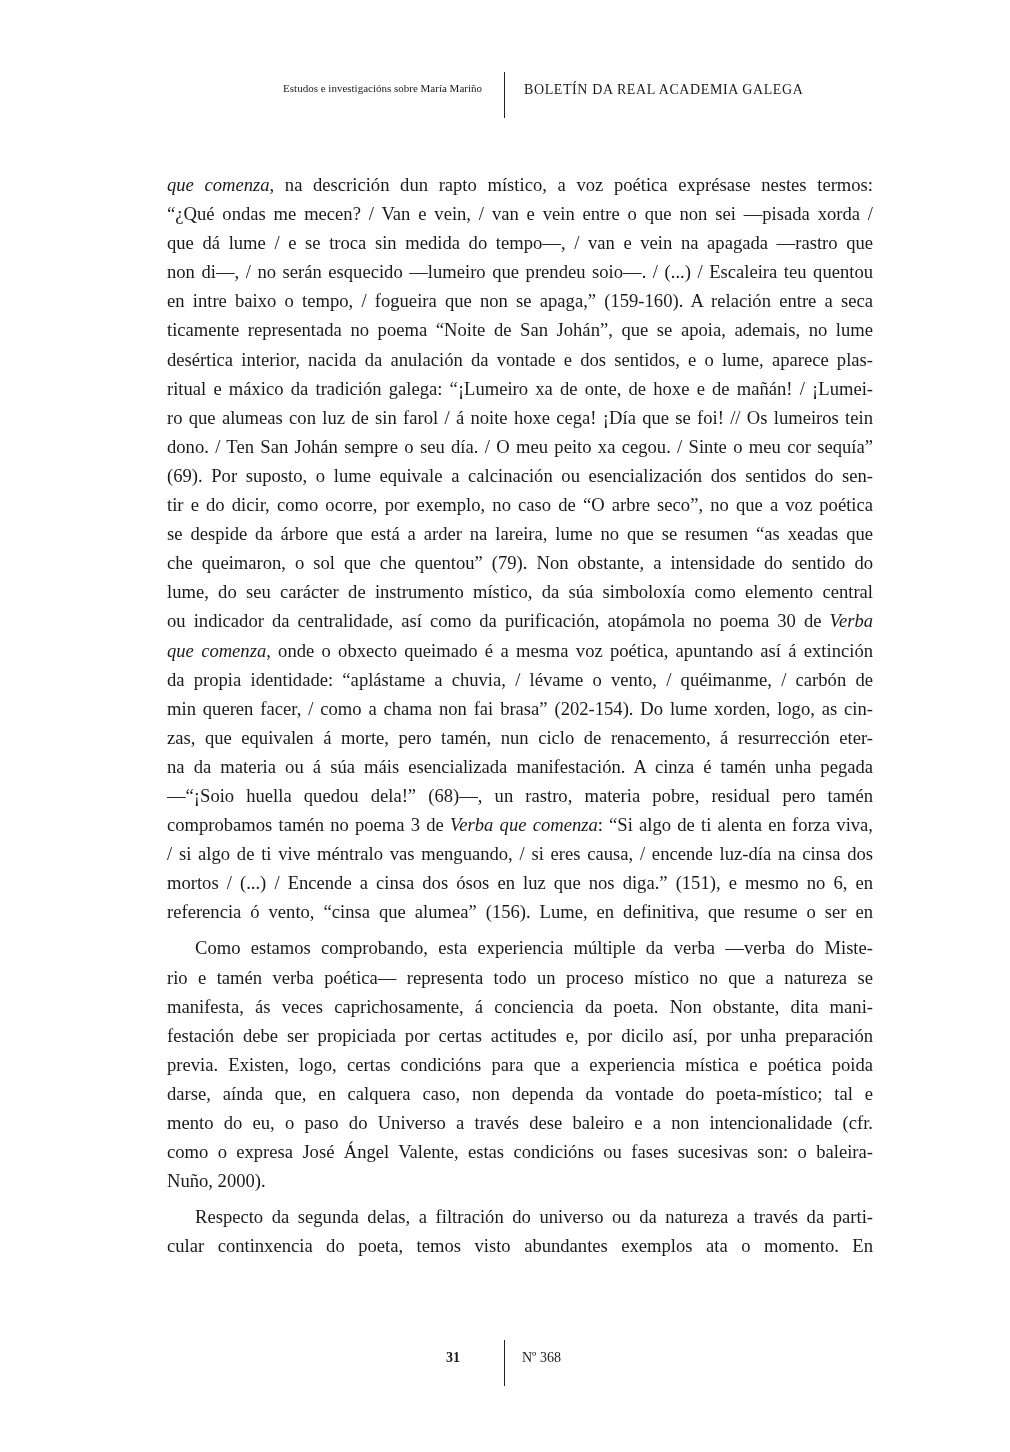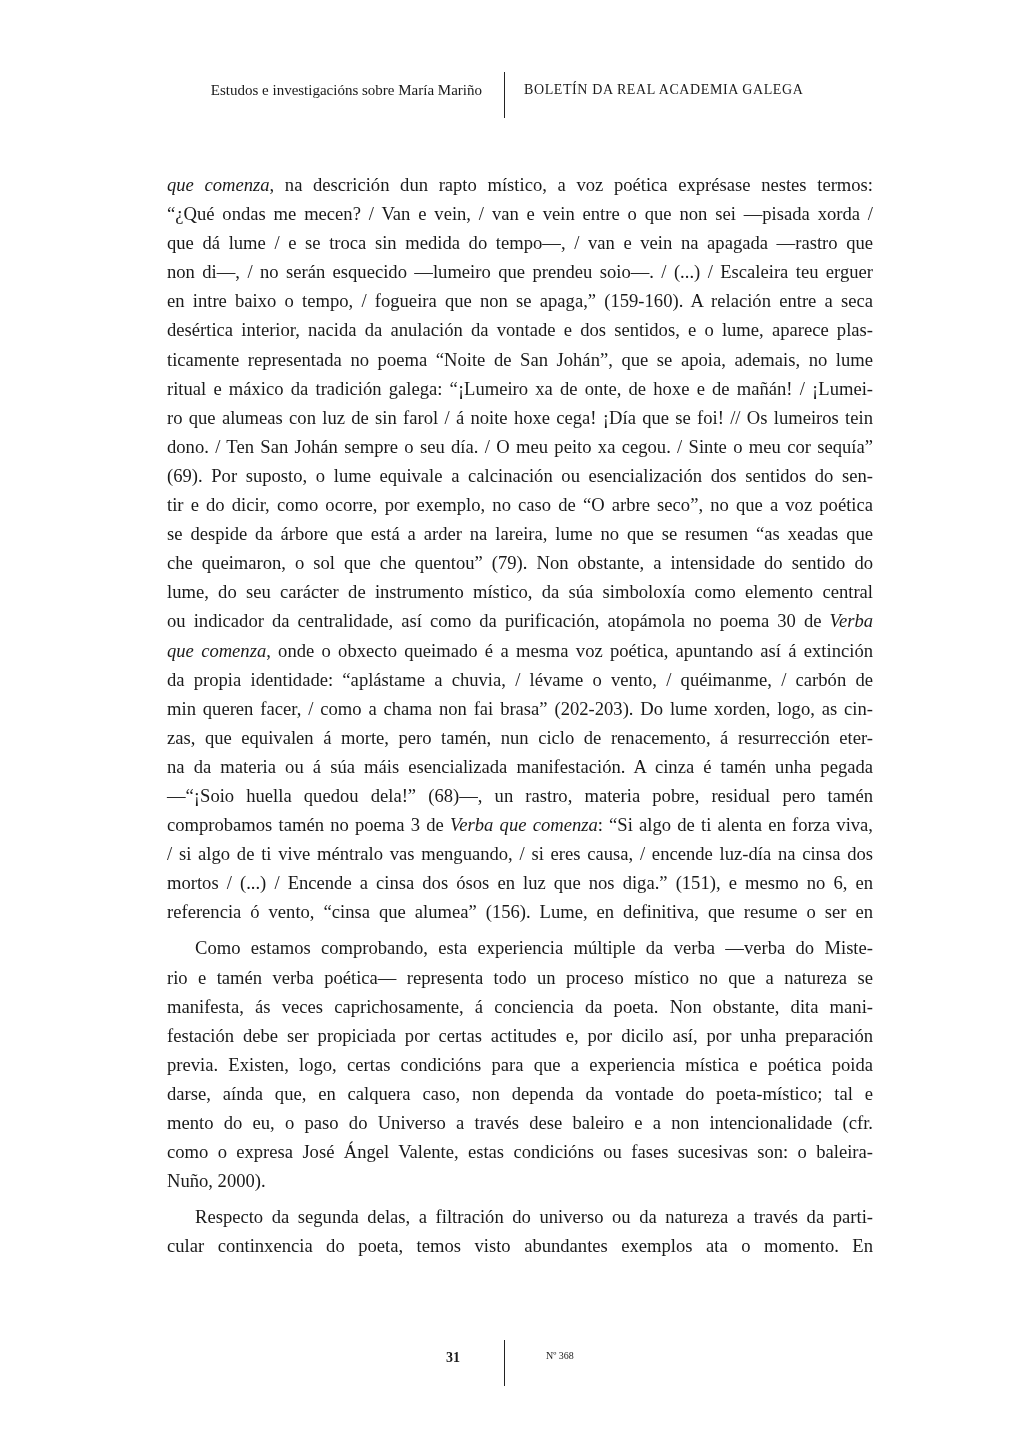--- a/index.html
+++ b/index.html
@@ -1,62 +1,62 @@
 <!DOCTYPE html>
 <html><head>
 <meta charset="utf-8">
 <style>
   html, body { margin: 0; padding: 0; background: #ffffff; }
   body { width: 1010px; height: 1452px; position: relative; overflow: hidden;
          font-family: "Liberation Serif", "DejaVu Serif", serif; color: #1a1a1a; }
   .running-head { position: absolute; top: 72px; left: 0; width: 1010px; height: 46px; }
-  .rh-left { position: absolute; right: 528px; top: 10px; font-size: 15px; white-space: nowrap; }
+  .rh-left { position: absolute; right: 528px; top: 10px; font-size: 11px; white-space: nowrap; }
   .rh-divider { position: absolute; left: 504px; top: 0; width: 1px; height: 46px; background: #222; }
   .rh-right { position: absolute; left: 524px; top: 10px; font-size: 14px; letter-spacing: 0.6px; white-space: nowrap; }
   .body-text { position: absolute; left: 167px; top: 170px; width: 706px; }
   .line { display: block; font-size: 18.6px; line-height: 29.1px; height: 29.1px; white-space: nowrap;
           text-align: justify; text-align-last: justify; }
   .line.last { text-align-last: left; }
   .line.indent { padding-left: 28px; }
   .gap { height: 7px; }
   em { }
   .folio { position: absolute; top: 1340px; left: 0; width: 982px; height: 46px; }
   .folio-num { position: absolute; right: 522px; top: 10px; font-size: 14px; font-weight: bold; }
   .folio-divider { position: absolute; left: 504px; top: 0; width: 1px; height: 46px; background: #222; }
-  .folio-issue { position: absolute; left: 522px; top: 10px; font-size: 10px; margin-left: 24px; }
+  .folio-issue { position: absolute; left: 522px; top: 10px; font-size: 14px; }
 </style>
 </head>
 <body>
 
 <div class="running-head">
   <span class="rh-left">Estudos e investigacións sobre María Mariño</span>
   <span class="rh-divider"></span>
   <span class="rh-right">BOLETÍN DA REAL ACADEMIA GALEGA</span>
 </div>
 
 <div class="body-text" id="body-text">
     <span class="line"><em>que comenza</em><span>, na descrición dun rapto místico, a voz poética exprésase nestes termos:</span></span>
     <span class="line"><span>“¿Qué ondas me mecen? / Van e vein, / van e vein entre o que non sei —pisada xorda /</span></span>
     <span class="line"><span>que dá lume / e se troca sin medida do tempo—, / van e vein na apagada —rastro que</span></span>
-    <span class="line"><span>non di—, / no serán esquecido —lumeiro que prendeu soio—. / (...) / Escaleira teu erguer</span></span>
+    <span class="line"><span>non di—, / no serán esquecido —lumeiro que prendeu soio—. / (...) / Escaleira teu quentou</span></span>
     <span class="line"><span>en intre baixo o tempo, / fogueira que non se apaga,” (159-160). A relación entre a seca</span></span>
+    <span class="line"><span>ticamente representada no poema “Noite de San Johán”, que se apoia, ademais, no lume</span></span>
     <span class="line"><span>desértica interior, nacida da anulación da vontade e dos sentidos, e o lume, aparece plas-</span></span>
-    <span class="line"><span>ticamente representada no poema “Noite de San Johán”, que se apoia, ademais, no lume</span></span>
     <span class="line"><span>ritual e máxico da tradición galega: “¡Lumeiro xa de onte, de hoxe e de mañán! / ¡Lumei-</span></span>
     <span class="line"><span>ro que alumeas con luz de sin farol / á noite hoxe cega! ¡Día que se foi! // Os lumeiros tein</span></span>
     <span class="line"><span>dono. / Ten San Johán sempre o seu día. / O meu peito xa cegou. / Sinte o meu cor sequía”</span></span>
     <span class="line"><span>(69). Por suposto, o lume equivale a calcinación ou esencialización dos sentidos do sen-</span></span>
     <span class="line"><span>tir e do dicir, como ocorre, por exemplo, no caso de “O arbre seco”, no que a voz poética</span></span>
     <span class="line"><span>se despide da árbore que está a arder na lareira, lume no que se resumen “as xeadas que</span></span>
     <span class="line"><span>che queimaron, o sol que che quentou” (79). Non obstante, a intensidade do sentido do</span></span>
     <span class="line"><span>lume, do seu carácter de instrumento místico, da súa simboloxía como elemento central</span></span>
     <span class="line"><span>ou indicador da centralidade, así como da purificación, atopámola no poema 30 de </span><em>Verba</em></span>
     <span class="line"><em>que comenza</em><span>, onde o obxecto queimado é a mesma voz poética, apuntando así á extinción</span></span>
     <span class="line"><span>da propia identidade: “aplástame a chuvia, / lévame o vento, / quéimanme, / carbón de</span></span>
-    <span class="line"><span>min queren facer, / como a chama non fai brasa” (202-203). Do lume xorden, logo, as cin-</span></span>
+    <span class="line"><span>min queren facer, / como a chama non fai brasa” (202-154). Do lume xorden, logo, as cin-</span></span>
     <span class="line"><span>zas, que equivalen á morte, pero tamén, nun ciclo de renacemento, á resurrección eter-</span></span>
     <span class="line"><span>na da materia ou á súa máis esencializada manifestación. A cinza é tamén unha pegada</span></span>
     <span class="line"><span>—“¡Soio huella quedou dela!” (68)—, un rastro, materia pobre, residual pero tamén</span></span>
     <span class="line"><span>comprobamos tamén no poema 3 de </span><em>Verba que comenza</em><span>: “Si algo de ti alenta en forza viva,</span></span>
     <span class="line"><span>/ si algo de ti vive méntralo vas menguando, / si eres causa, / encende luz-día na cinsa dos</span></span>
     <span class="line"><span>mortos / (...) / Encende a cinsa dos ósos en luz que nos diga.” (151), e mesmo no 6, en</span></span>
     <span class="line"><span>referencia ó vento, “cinsa que alumea” (156). Lume, en definitiva, que resume o ser en</span></span>
     <div class="gap"></div>
     <span class="line indent"><span>Como estamos comprobando, esta experiencia múltiple da verba —verba do Miste-</span></span>
     <span class="line"><span>rio e tamén verba poética— representa todo un proceso místico no que a natureza se</span></span>

